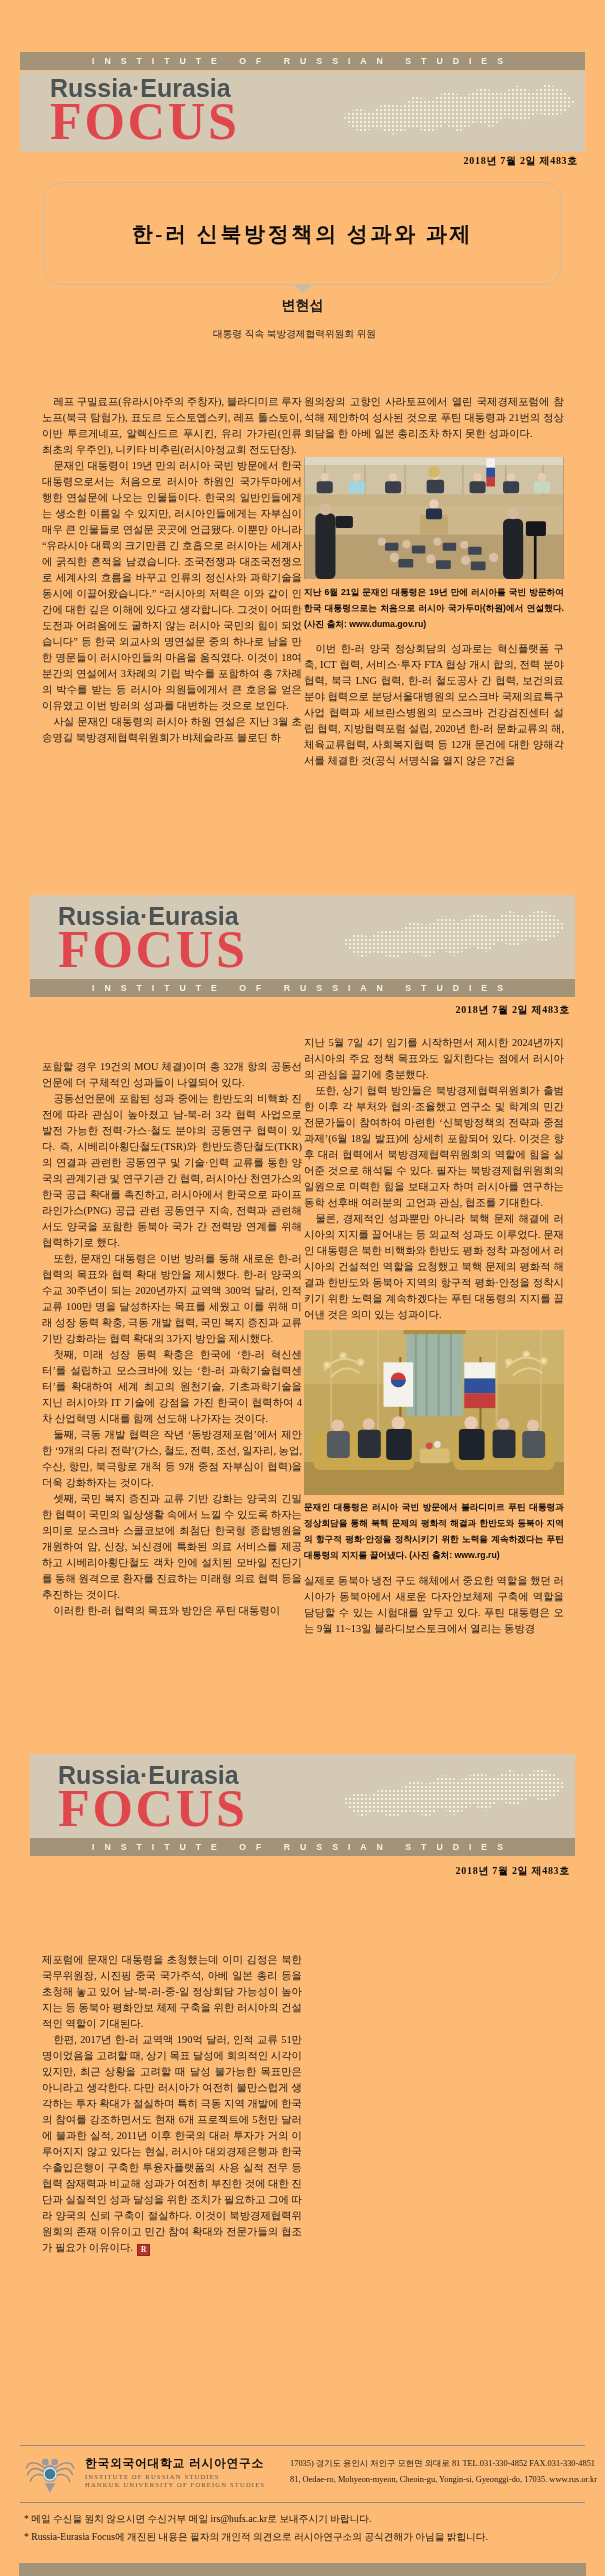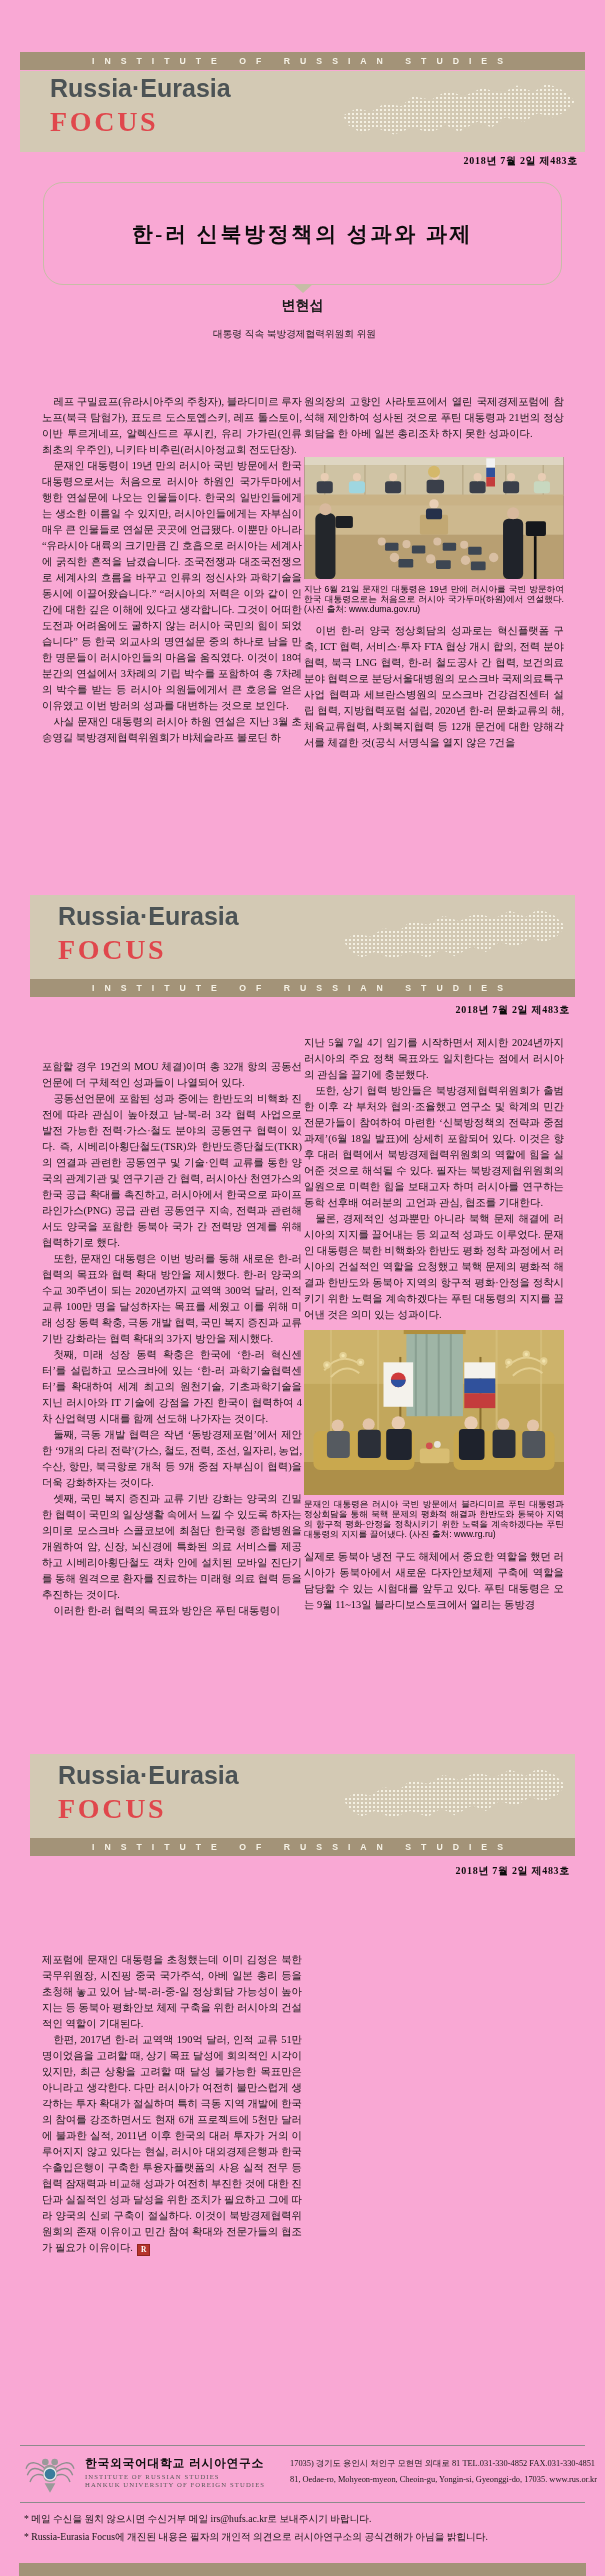--- a/index.html
+++ b/index.html
@@ -1,30 +1,30 @@
 <!DOCTYPE html>
 <html style="font-size:10.8px"><head>
 <meta charset="utf-8">
 <style>
   html,body{margin:0;padding:0;background:#ffffff;}
-  .canvas{position:relative;width:605px;height:2576px;background:#f9a8d4;overflow:hidden;
+  .canvas{position:relative;width:605px;height:2576px;background:#fdba74;overflow:hidden;
           font-family:"Liberation Serif","DejaVu Serif",serif;color:#151515;}
   .page{position:absolute;left:0;width:605px;height:859px;}
   #p1{top:0;} #p2{top:859px;} #p3{top:1717px;}
 
   
   .inst-bar{background:#a39378;color:#f6f2e6;font-family:"Liberation Sans","DejaVu Sans",sans-serif;
             font-weight:bold;font-size:8.7px;letter-spacing:10px;display:flex;align-items:center;
             justify-content:center;white-space:nowrap;overflow:hidden;}
   .p1-bar{position:absolute;top:52px;left:20px;right:20px;height:18px;}
   .p1-logo{position:absolute;top:71px;left:20px;right:20px;height:81px;background:#d3c9b4;}
   .logo-text{position:absolute;left:30px;top:4px;}
   .logo1{font-family:"Liberation Sans","DejaVu Sans",sans-serif;font-weight:700;font-size:25px;
          color:#4c5355;line-height:27px;letter-spacing:0;}
-  .logo2{font-family:"Liberation Serif","DejaVu Serif",serif;font-weight:700;font-size:28px;
+  .logo2{font-family:"Liberation Serif","DejaVu Serif",serif;font-weight:700;font-size:52px;
          color:#e0474c;line-height:38px;letter-spacing:2.7px;margin-top:0.7px;}
   .map{position:absolute;background-image:radial-gradient(circle,#f4f0e2 0.9px,rgba(0,0,0,0) 1.1px);
        background-size:4px 4px;
        clip-path:polygon(0% 55%,6% 45%,12% 50%,18% 38%,25% 42%,30% 28%,38% 33%,45% 20%,52% 28%,60% 16%,
        68% 24%,75% 13%,82% 22%,88% 10%,95% 20%,100% 35%,96% 50%,90% 58%,84% 52%,78% 64%,70% 58%,64% 72%,
        58% 64%,50% 78%,44% 68%,38% 80%,30% 72%,22% 82%,14% 72%,8% 80%,2% 68%);}
   .p1-map{right:10px;top:5.4px;width:232px;height:71px;}
   .date{position:absolute;font-weight:700;font-size:10px;letter-spacing:0.7px;color:#0d0d0d;margin-left:21px;}
   .p1-date{top:154px;right:27px;}
 
@@ -52,22 +52,22 @@
   .col{position:absolute;width:260px;font-size:10.4px;line-height:16px;text-align:justify;overflow:hidden;}
   .col p{margin:0;text-indent:11.4px;}
   .col p.cont{text-indent:0;}
   #p1 .col-l{left:42px;top:394px;height:418px;}
   #p1 .col-r{left:304px;top:394px;height:418px;}
   #p2 .col-l{left:42px;top:176px;height:646px;padding-top:24px;}
   #p2 .col-r{left:304px;top:176px;height:670px;}
   #p3 .col-l{left:42px;top:235px;height:350px;}
   .photo{display:block;margin-top:15px;}
   .photo2{margin-top:6.7px;}
-  .caption{font-family:"Liberation Sans","DejaVu Sans",sans-serif;font-weight:400;font-size:8.7px;
-           line-height:10px;text-align:justify;margin-top:4.7px;color:#0c0c0c;}
+  .caption{font-family:"Liberation Sans","DejaVu Sans",sans-serif;font-weight:700;font-size:8.7px;
+           line-height:16px;text-align:justify;margin-top:4.7px;color:#0c0c0c;}
   .txt2{margin-top:9.4px;}
   .endmark{display:inline-block;width:11.4px;height:10px;background:#b5342c;border:0.7px solid #8e241e;
            color:#fff;font:700 7.4px/10px "Liberation Serif",serif;text-align:center;margin-left:4px;
            vertical-align:-1.3px;text-indent:0;}
 
   
   .f-rule{position:absolute;left:20px;right:20px;border-top:1px solid #8c8c8c;}
   .f-rule1{top:728px;} .f-rule2{top:785px;}
   .f-row{position:absolute;top:736px;left:20px;right:20px;height:44px;}
   .f-emblem{position:absolute;left:2.7px;top:1.3px;}

